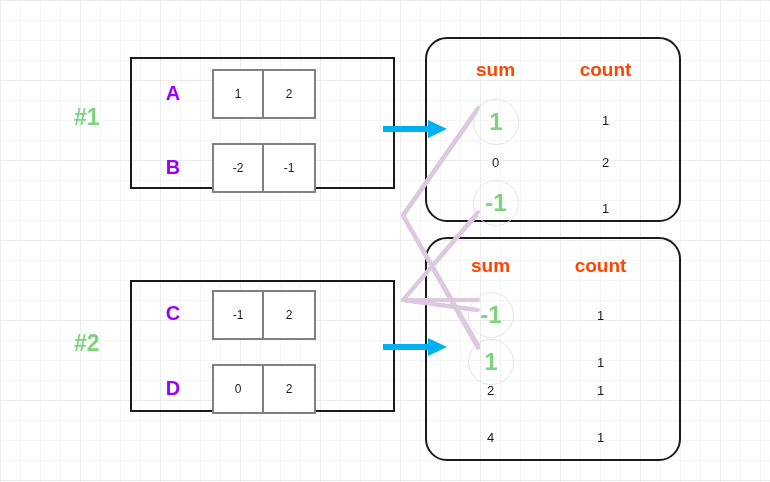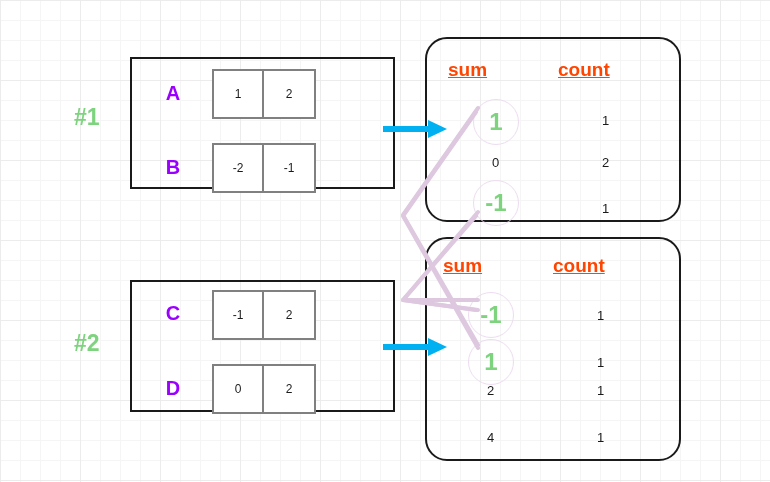--- a/index.html
+++ b/index.html
@@ -48,21 +48,21 @@
     font-size:12px;color:#1a1a1a;box-sizing:border-box;
   }
   .cell.first{border-right:2px solid #808080;}
 
   
   .panel{
     border:2px solid #1a1a1a;border-radius:22px;background:transparent;
     box-sizing:border-box;
   }
   .col-head{
-    color:#FF4500;font-size:19px;font-weight:bold;text-decoration:underline;
+    color:#FF4500;font-size:19px;font-weight:bold;text-align:center;
   }
   .val{
     font-size:13px;color:#1a1a1a;text-align:center;
   }
   .circ{
     width:46px;height:46px;border-radius:50%;
     border:1.5px solid #eddcf0;
     display:flex;align-items:center;justify-content:center;
     color:#7ED37E;font-size:24px;font-weight:bold;
     box-sizing:border-box;

